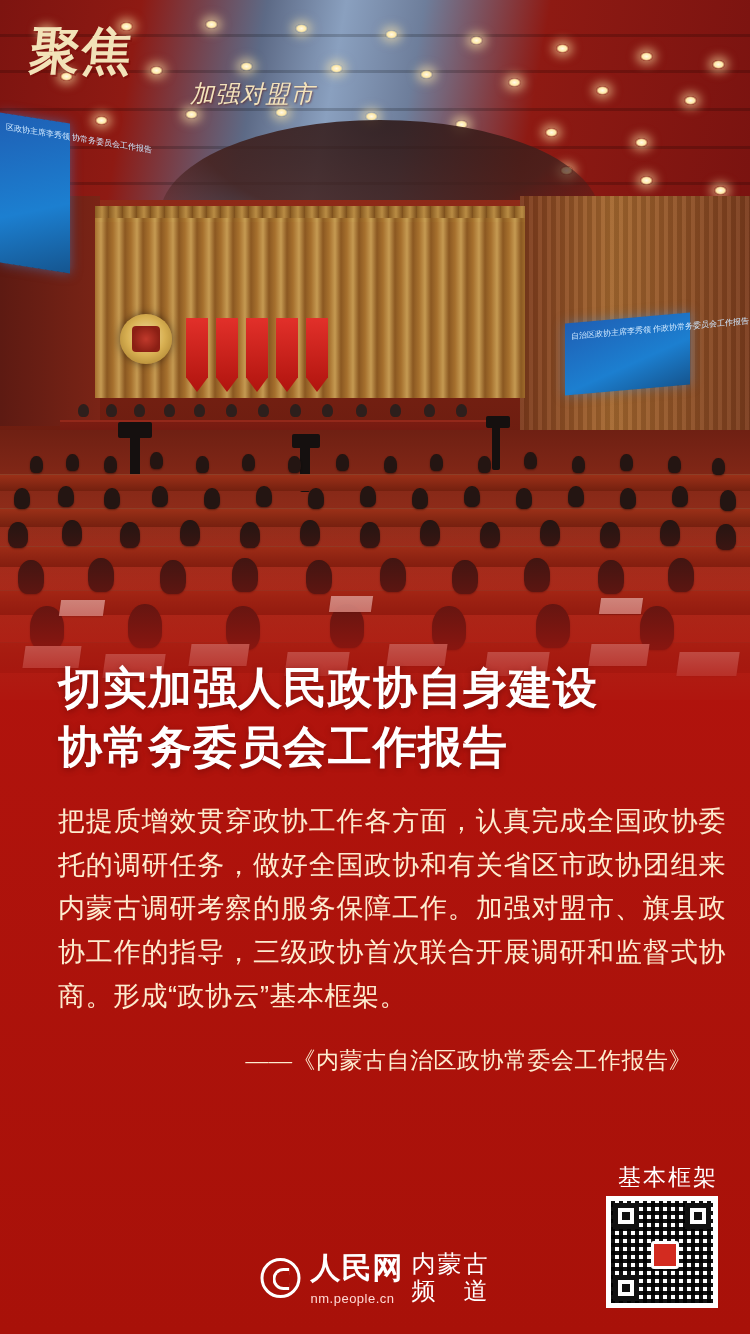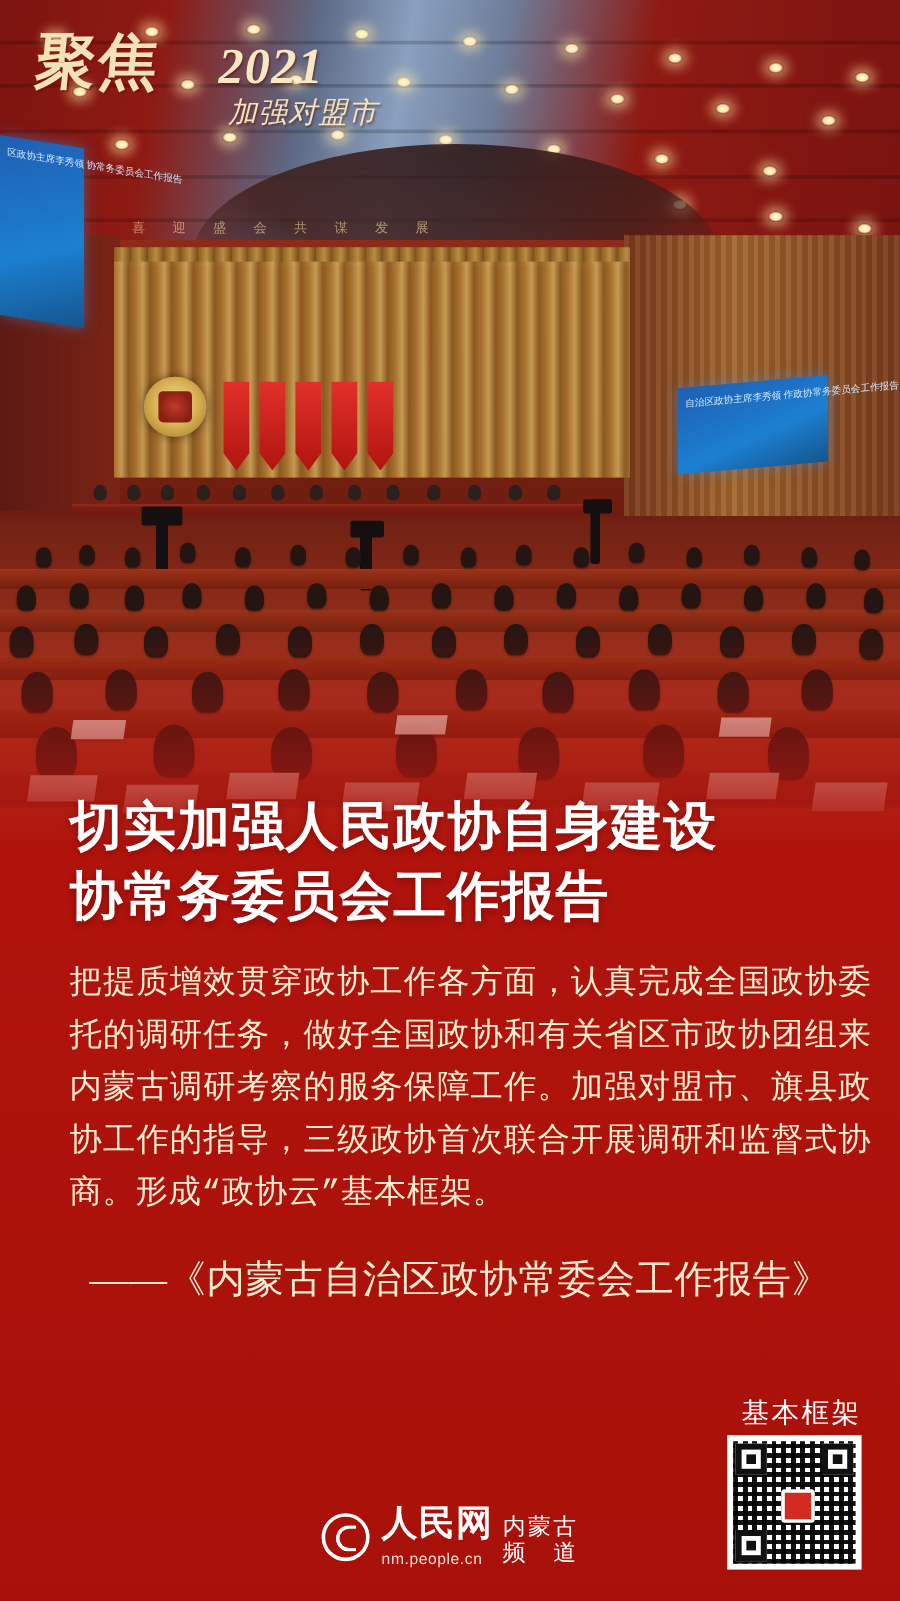--- a/index.html
+++ b/index.html
@@ -190,31 +190,31 @@
     margin:0 0 0 58px;
     font-family:"Liberation Serif","DejaVu Serif",serif;
     font-weight:bold;
     font-size:44px;line-height:1.34;
     color:#ffffff;
     letter-spacing:1px;
     text-shadow:0 2px 6px rgba(80,5,2,.45);
   }
   .body{
     margin:22px 24px 0 58px;
-    font-family:Liberation Mono, monospace;
+    font-family:Liberation Sans, sans-serif;
     font-size:27px;line-height:1.62;
     color:#fdeccf;
     letter-spacing:.5px;
     text-align:justify;
   }
   .source{
     margin:26px 58px 0 0;
     text-align:right;
     font-family:"Liberation Serif","DejaVu Serif",serif;
-    font-size:32px;color:#fdeccf;letter-spacing:.5px;
+    font-size:23px;color:#fdeccf;letter-spacing:.5px;
   }
 
   
   .footer{
     position:absolute;left:0;bottom:0;width:750px;height:160px;z-index:5;
   }
   .scanTip{
     position:absolute;right:32px;top:-12px;
     font-family:"Liberation Serif","DejaVu Serif",serif;
     font-size:23px;color:#ffffff;letter-spacing:2px;
@@ -251,32 +251,32 @@
     width:40px;height:40px;border-radius:50%;
     border:3px solid #ffffff;position:relative;box-sizing:border-box;
   }
   .brandMark:after{
     content:"";position:absolute;left:9px;top:7px;width:17px;height:22px;
     border:3px solid #fff;border-right:none;border-radius:12px 0 0 12px;
     box-sizing:border-box;
   }
   .brandTexts{display:flex;align-items:flex-end;gap:8px;}
   .brandName{
-    font-family:Liberation Serif, serif;
+    font-family:Liberation Mono, monospace;
     font-size:30px;color:#ffffff;font-weight:bold;letter-spacing:1px;line-height:1;text-align:right;
   }
   .brandUrl{
     font-family:"Liberation Sans","DejaVu Sans",sans-serif;
     font-size:13px;color:#ffd9d4;letter-spacing:.5px;margin-top:6px;
   }
   .brandRegion{
     font-family:"Liberation Serif","DejaVu Serif",serif;
     font-size:20px;color:#ffffff;line-height:1.15;letter-spacing:2px;
   }
-  .brandRegion small{display:block;font-size:19px;}
+  .brandRegion small{display:block;font-size:24px;}
 </style>
 </head>
 <body>
 
 <div class="poster">
 
   <div class="photo">
 
     <div class="ceiling"></div>
     <div class="ceilSlat" style="top:34px"></div>
@@ -320,21 +320,20 @@
 
     <div class="archDark"></div>
 
     <div class="wall"></div>
     <div class="sideWallL"></div>
     <div class="sideWallR"></div>
     <div class="woodPanel"></div>
     <div class="curtainTop"></div>
     <div class="curtain"></div>
 
-    <div class="bannerCalligraphy">喜 迎 盛 会 共 谋 发 展</div>
 
     <div class="emblem"></div>
     <div class="flagGroup">
       <div class="flag" style="left:0px"></div>
       <div class="flag" style="left:30px"></div>
       <div class="flag" style="left:60px"></div>
       <div class="flag" style="left:90px"></div>
       <div class="flag" style="left:120px"></div>
     </div>
 
@@ -457,21 +456,20 @@
       <div class="paper" style="left:60px;top:170px;width:44px;height:16px"></div>
       <div class="paper" style="left:330px;top:166px;width:42px;height:16px"></div>
       <div class="paper" style="left:600px;top:168px;width:42px;height:16px"></div>
     </div>
 
     <div class="photoShade"></div>
   </div>
 
   <div class="logo">
     <span class="logoMain">聚焦</span>
-    <span class="logoYear">2021</span>
     <span class="logoSub">加强对盟市</span>
   </div>
 
   <div class="content">
     <div class="headline">
       <div>切实加强人民政协自身建设</div>
       <div>协常务委员会工作报告</div>
     </div>
     <p class="body">把提质增效贯穿政协工作各方面，认真完成全国政协委托的调研任务，做好全国政协和有关省区市政协团组来内蒙古调研考察的服务保障工作。加强对盟市、旗县政协工作的指导，三级政协首次联合开展调研和监督式协商。形成“政协云”基本框架。</p>
     <div class="source">——《内蒙古自治区政协常委会工作报告》</div>

